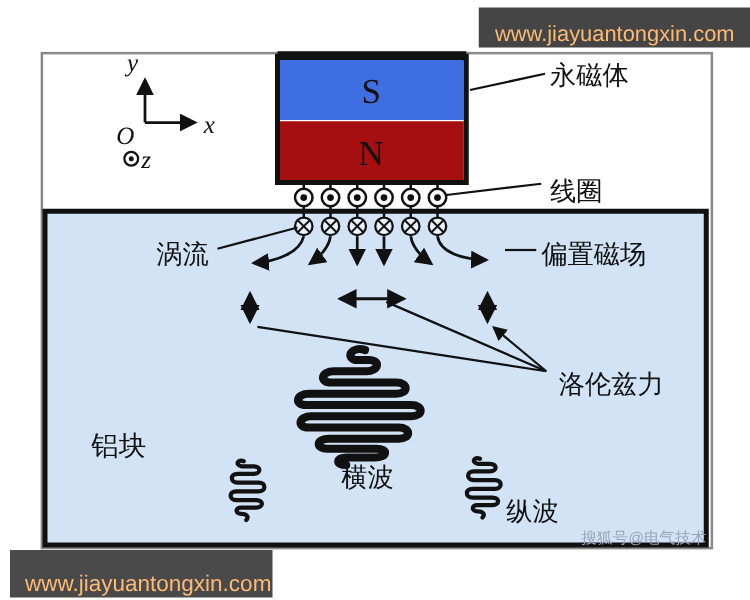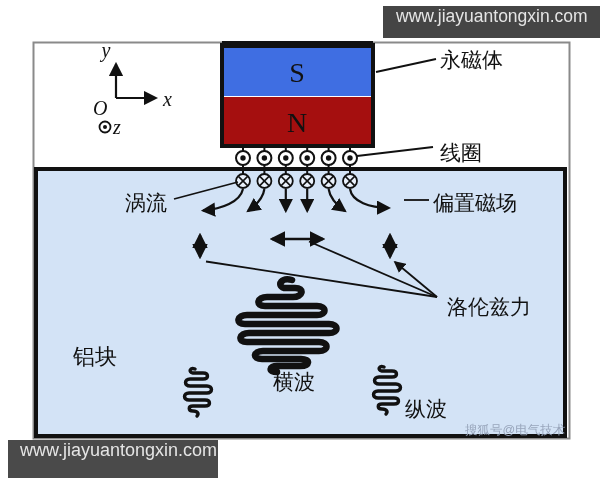--- a/index.html
+++ b/index.html
@@ -1,23 +1,23 @@
 <!DOCTYPE html>
 <html><head>
 <meta charset="utf-8">
 <style>
   html,body{margin:0;padding:0;}
   body{
     width:600px;height:480px;position:relative;background:#ffffff;
     font-family:"Liberation Serif", serif;overflow:hidden;
   }
   .banner{
-    position:absolute;background:#454545;color:#e5e5e5;
+    position:absolute;background:#454545;color:#fdba74;
     font-family:"Liberation Sans", sans-serif;
-    display:flex;align-items:flex-start;box-sizing:border-box;
+    display:flex;align-items:flex-end;box-sizing:border-box;
   }
   .banner-top{left:383px;top:6px;width:217px;height:32px;font-size:17.5px;padding-left:13px;}
   .banner-bottom{left:8px;top:440px;width:210px;height:38px;font-size:18px;padding-left:12px;background:#4a4a4a;}
   svg{position:absolute;left:0;top:0;}
   text{fill:#111;}
   .cjk{font-size:21px;font-family:"Liberation Serif", serif;}
   .axis-label{font-size:20px;font-style:italic;font-family:"Liberation Serif", serif;}
   .pole{font-size:28px;font-family:"Liberation Serif", serif;}
   .watermark{font-size:12.5px;fill:#98a5bb;font-family:"Liberation Sans", sans-serif;}
 </style>

